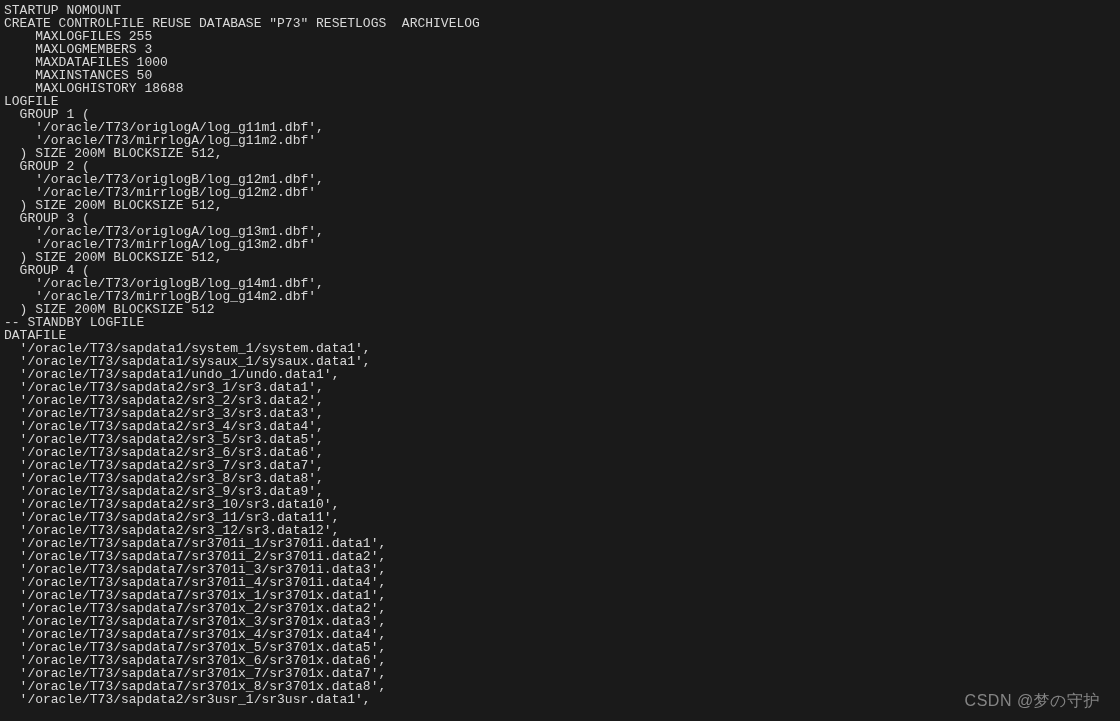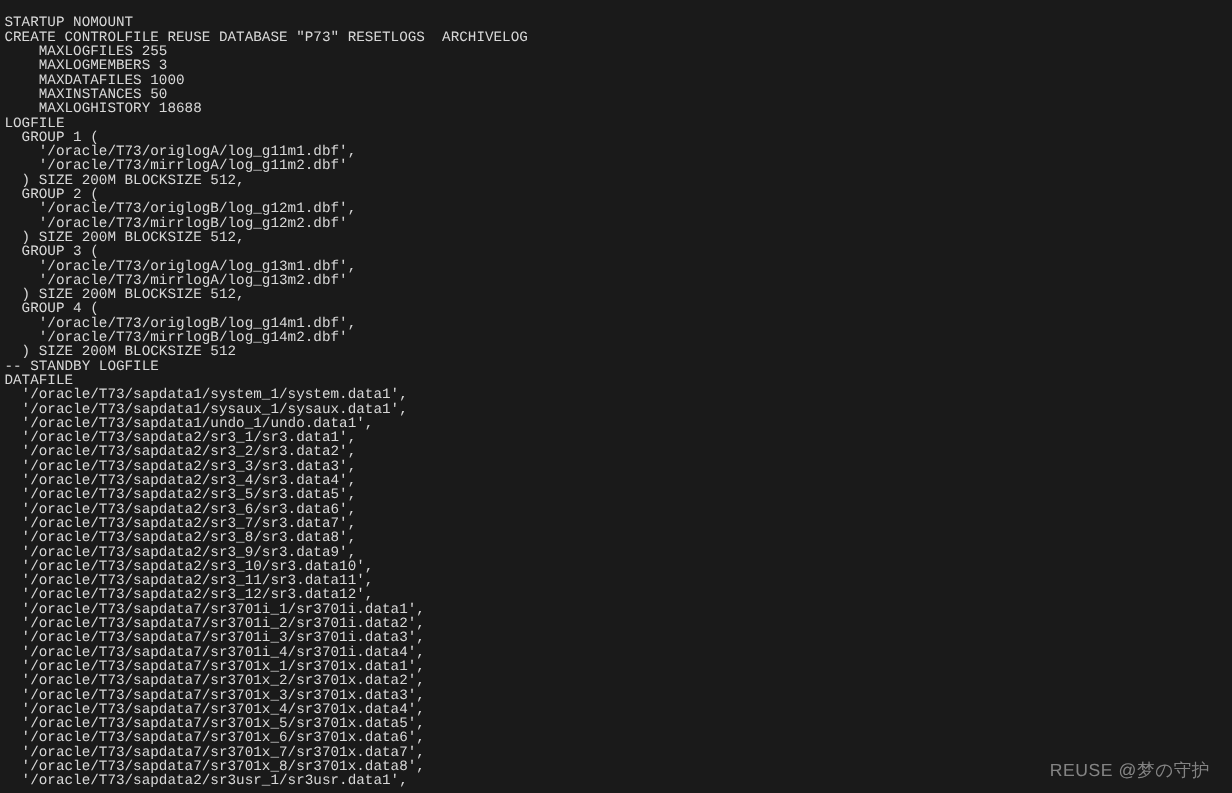--- a/index.html
+++ b/index.html
@@ -13,34 +13,34 @@
     font-size: 13px;
     line-height: 1.0;
     color: #d8d8d8;
   }
   .terminal {
     position: absolute;
     top: 0;
     left: 0;
     width: 1120px;
     height: 721px;
-    padding: 14px 4px;
+    padding: 4px 4px;
     box-sizing: border-box;
     white-space: pre;
     border-radius: 28px;
   }
   .watermark {
     position: absolute;
     right: 20px;
     bottom: 12px;
     color: rgba(220,220,220,0.55);
     font-family: Arial, sans-serif;
     font-size: 16px;
     letter-spacing: 0.5px;
     pointer-events: none;
   }
 </style>
 </head>
 <body>
 
 <div class="terminal" id="terminal"><div>STARTUP NOMOUNT</div><div>CREATE CONTROLFILE REUSE DATABASE "P73" RESETLOGS  ARCHIVELOG</div><div>    MAXLOGFILES 255</div><div>    MAXLOGMEMBERS 3</div><div>    MAXDATAFILES 1000</div><div>    MAXINSTANCES 50</div><div>    MAXLOGHISTORY 18688</div><div>LOGFILE</div><div>  GROUP 1 (</div><div>    '/oracle/T73/origlogA/log_g11m1.dbf',</div><div>    '/oracle/T73/mirrlogA/log_g11m2.dbf'</div><div>  ) SIZE 200M BLOCKSIZE 512,</div><div>  GROUP 2 (</div><div>    '/oracle/T73/origlogB/log_g12m1.dbf',</div><div>    '/oracle/T73/mirrlogB/log_g12m2.dbf'</div><div>  ) SIZE 200M BLOCKSIZE 512,</div><div>  GROUP 3 (</div><div>    '/oracle/T73/origlogA/log_g13m1.dbf',</div><div>    '/oracle/T73/mirrlogA/log_g13m2.dbf'</div><div>  ) SIZE 200M BLOCKSIZE 512,</div><div>  GROUP 4 (</div><div>    '/oracle/T73/origlogB/log_g14m1.dbf',</div><div>    '/oracle/T73/mirrlogB/log_g14m2.dbf'</div><div>  ) SIZE 200M BLOCKSIZE 512</div><div>-- STANDBY LOGFILE</div><div>DATAFILE</div><div>  '/oracle/T73/sapdata1/system_1/system.data1',</div><div>  '/oracle/T73/sapdata1/sysaux_1/sysaux.data1',</div><div>  '/oracle/T73/sapdata1/undo_1/undo.data1',</div><div>  '/oracle/T73/sapdata2/sr3_1/sr3.data1',</div><div>  '/oracle/T73/sapdata2/sr3_2/sr3.data2',</div><div>  '/oracle/T73/sapdata2/sr3_3/sr3.data3',</div><div>  '/oracle/T73/sapdata2/sr3_4/sr3.data4',</div><div>  '/oracle/T73/sapdata2/sr3_5/sr3.data5',</div><div>  '/oracle/T73/sapdata2/sr3_6/sr3.data6',</div><div>  '/oracle/T73/sapdata2/sr3_7/sr3.data7',</div><div>  '/oracle/T73/sapdata2/sr3_8/sr3.data8',</div><div>  '/oracle/T73/sapdata2/sr3_9/sr3.data9',</div><div>  '/oracle/T73/sapdata2/sr3_10/sr3.data10',</div><div>  '/oracle/T73/sapdata2/sr3_11/sr3.data11',</div><div>  '/oracle/T73/sapdata2/sr3_12/sr3.data12',</div><div>  '/oracle/T73/sapdata7/sr3701i_1/sr3701i.data1',</div><div>  '/oracle/T73/sapdata7/sr3701i_2/sr3701i.data2',</div><div>  '/oracle/T73/sapdata7/sr3701i_3/sr3701i.data3',</div><div>  '/oracle/T73/sapdata7/sr3701i_4/sr3701i.data4',</div><div>  '/oracle/T73/sapdata7/sr3701x_1/sr3701x.data1',</div><div>  '/oracle/T73/sapdata7/sr3701x_2/sr3701x.data2',</div><div>  '/oracle/T73/sapdata7/sr3701x_3/sr3701x.data3',</div><div>  '/oracle/T73/sapdata7/sr3701x_4/sr3701x.data4',</div><div>  '/oracle/T73/sapdata7/sr3701x_5/sr3701x.data5',</div><div>  '/oracle/T73/sapdata7/sr3701x_6/sr3701x.data6',</div><div>  '/oracle/T73/sapdata7/sr3701x_7/sr3701x.data7',</div><div>  '/oracle/T73/sapdata7/sr3701x_8/sr3701x.data8',</div><div>  '/oracle/T73/sapdata2/sr3usr_1/sr3usr.data1',</div></div>
 
-<div class="watermark">REUSE @梦の守护</div>
+<div class="watermark">CSDN @梦の守护</div>
 
 </body></html>

